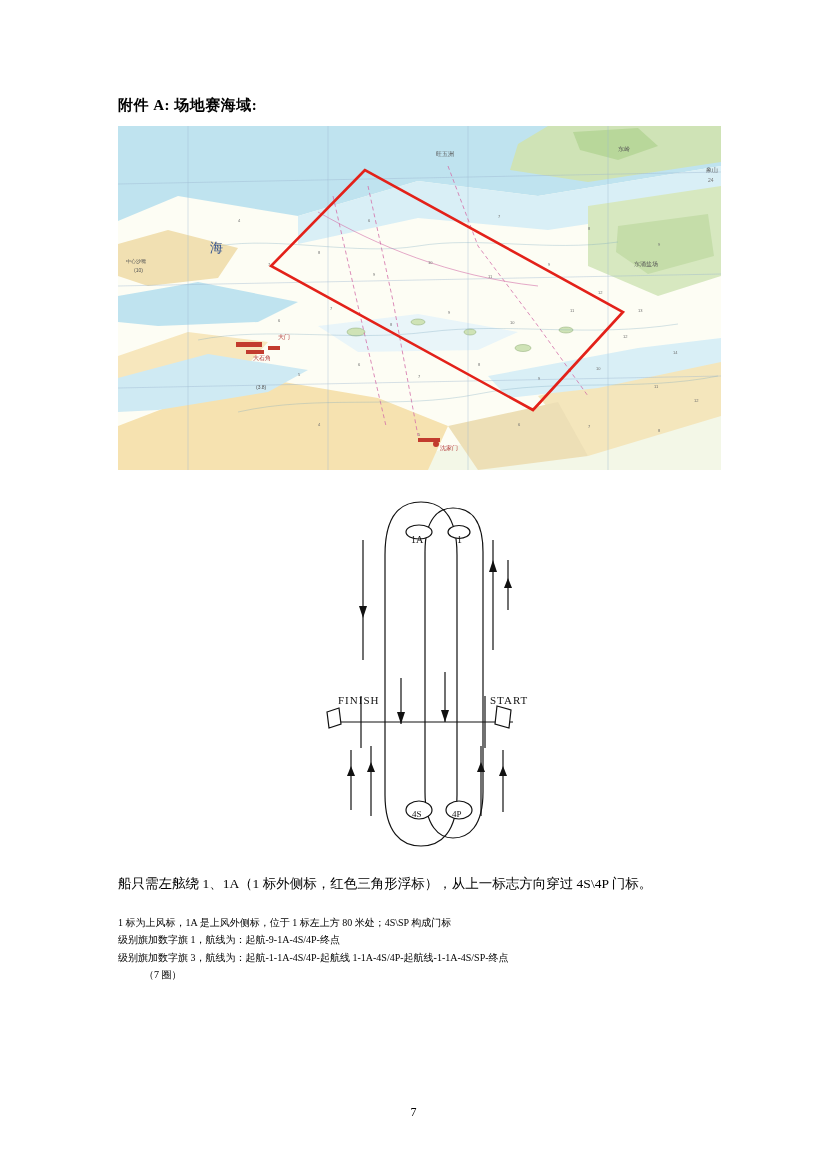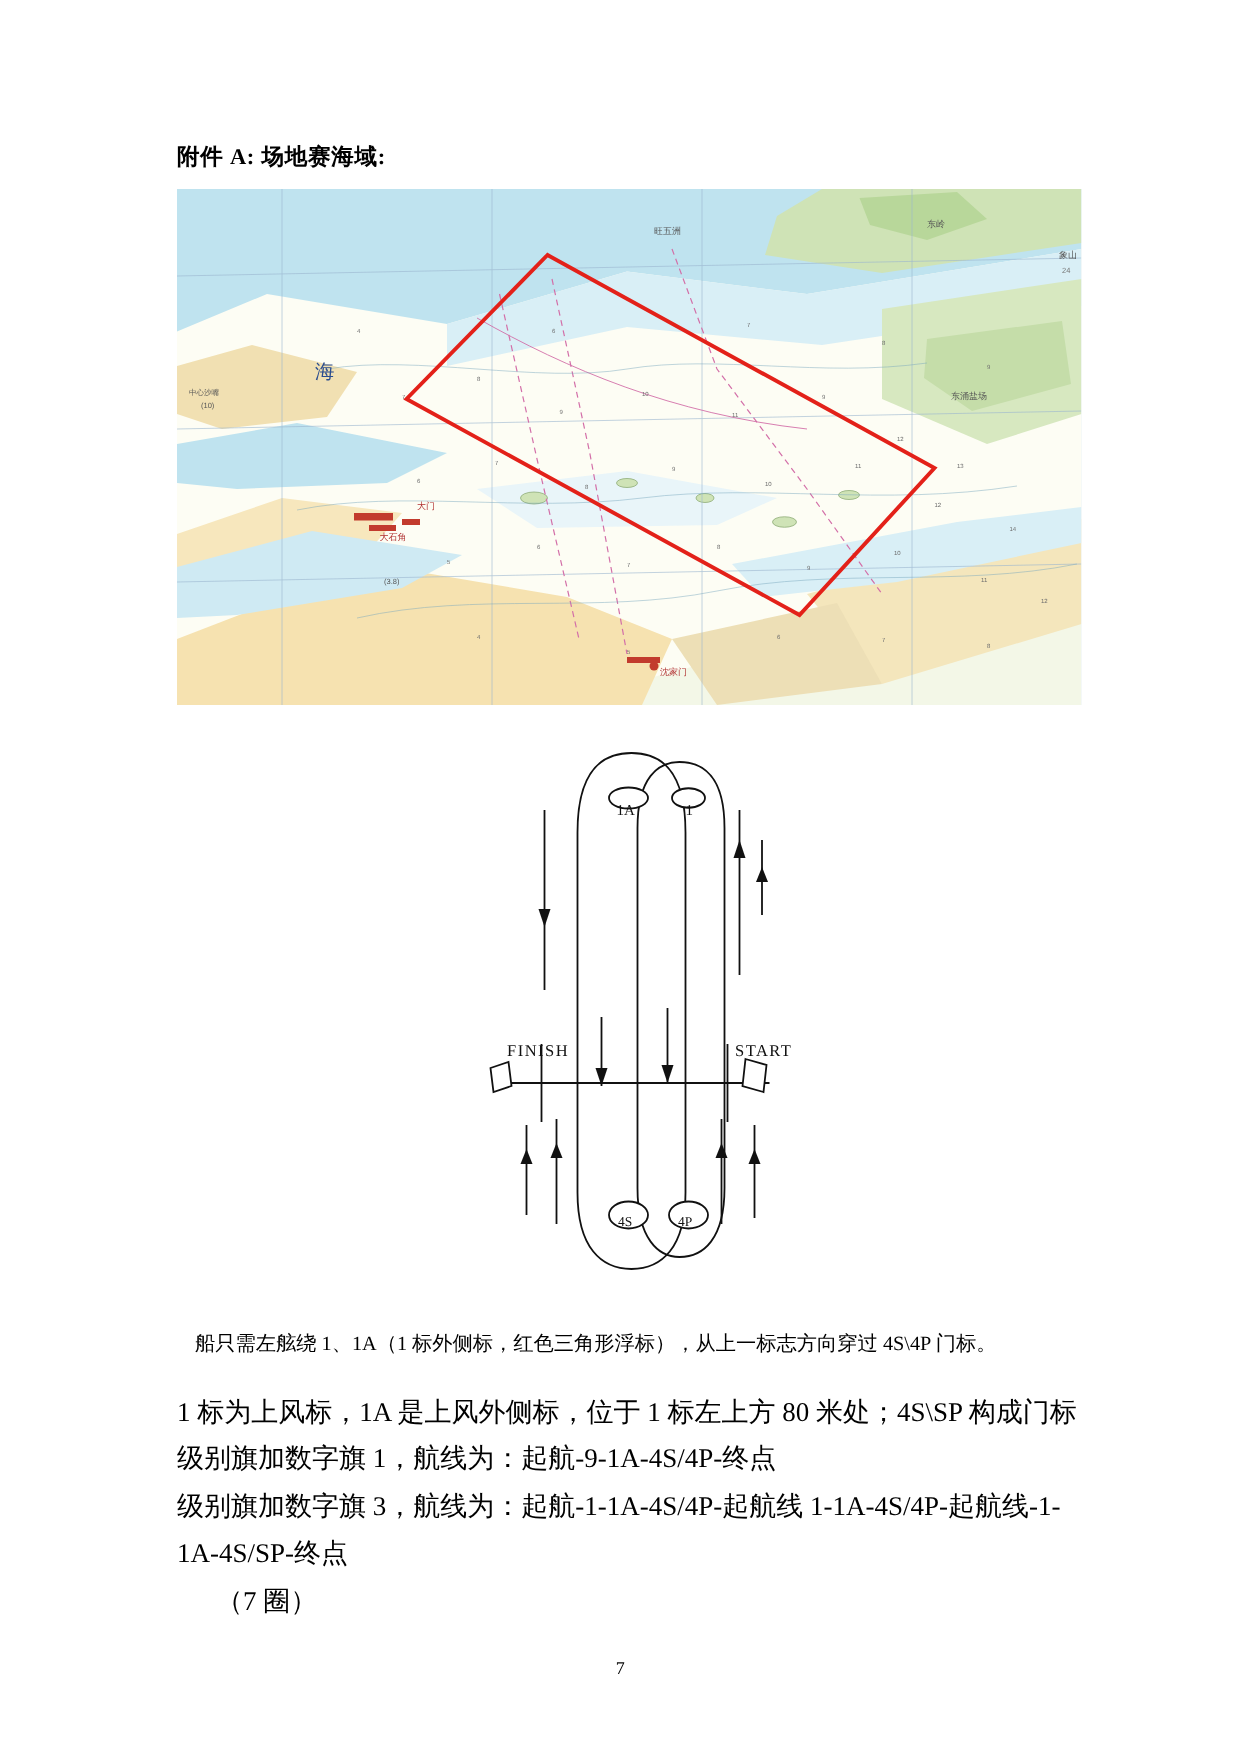--- a/index.html
+++ b/index.html
@@ -53,28 +53,28 @@
   .course-wrap {
     position: relative;
     width: 603px;
     height: 380px;
     margin-top: 22px;
   }
   
   .para {
     font-size: 13.5px;
     line-height: 1.75;
-    margin: 12px;
+    margin: 0;
   }
   .para-gap {
     margin-top: 18px;
   }
   .para-block p {
     margin: 0;
-    font-size: 18px;
+    font-size: 10px;
     line-height: 1.75;
   }
   .indent {
     padding-left: 26px;
   }
   .page-number {
     position: absolute;
     left: 0;
     right: 0;
     top: 1105px;

